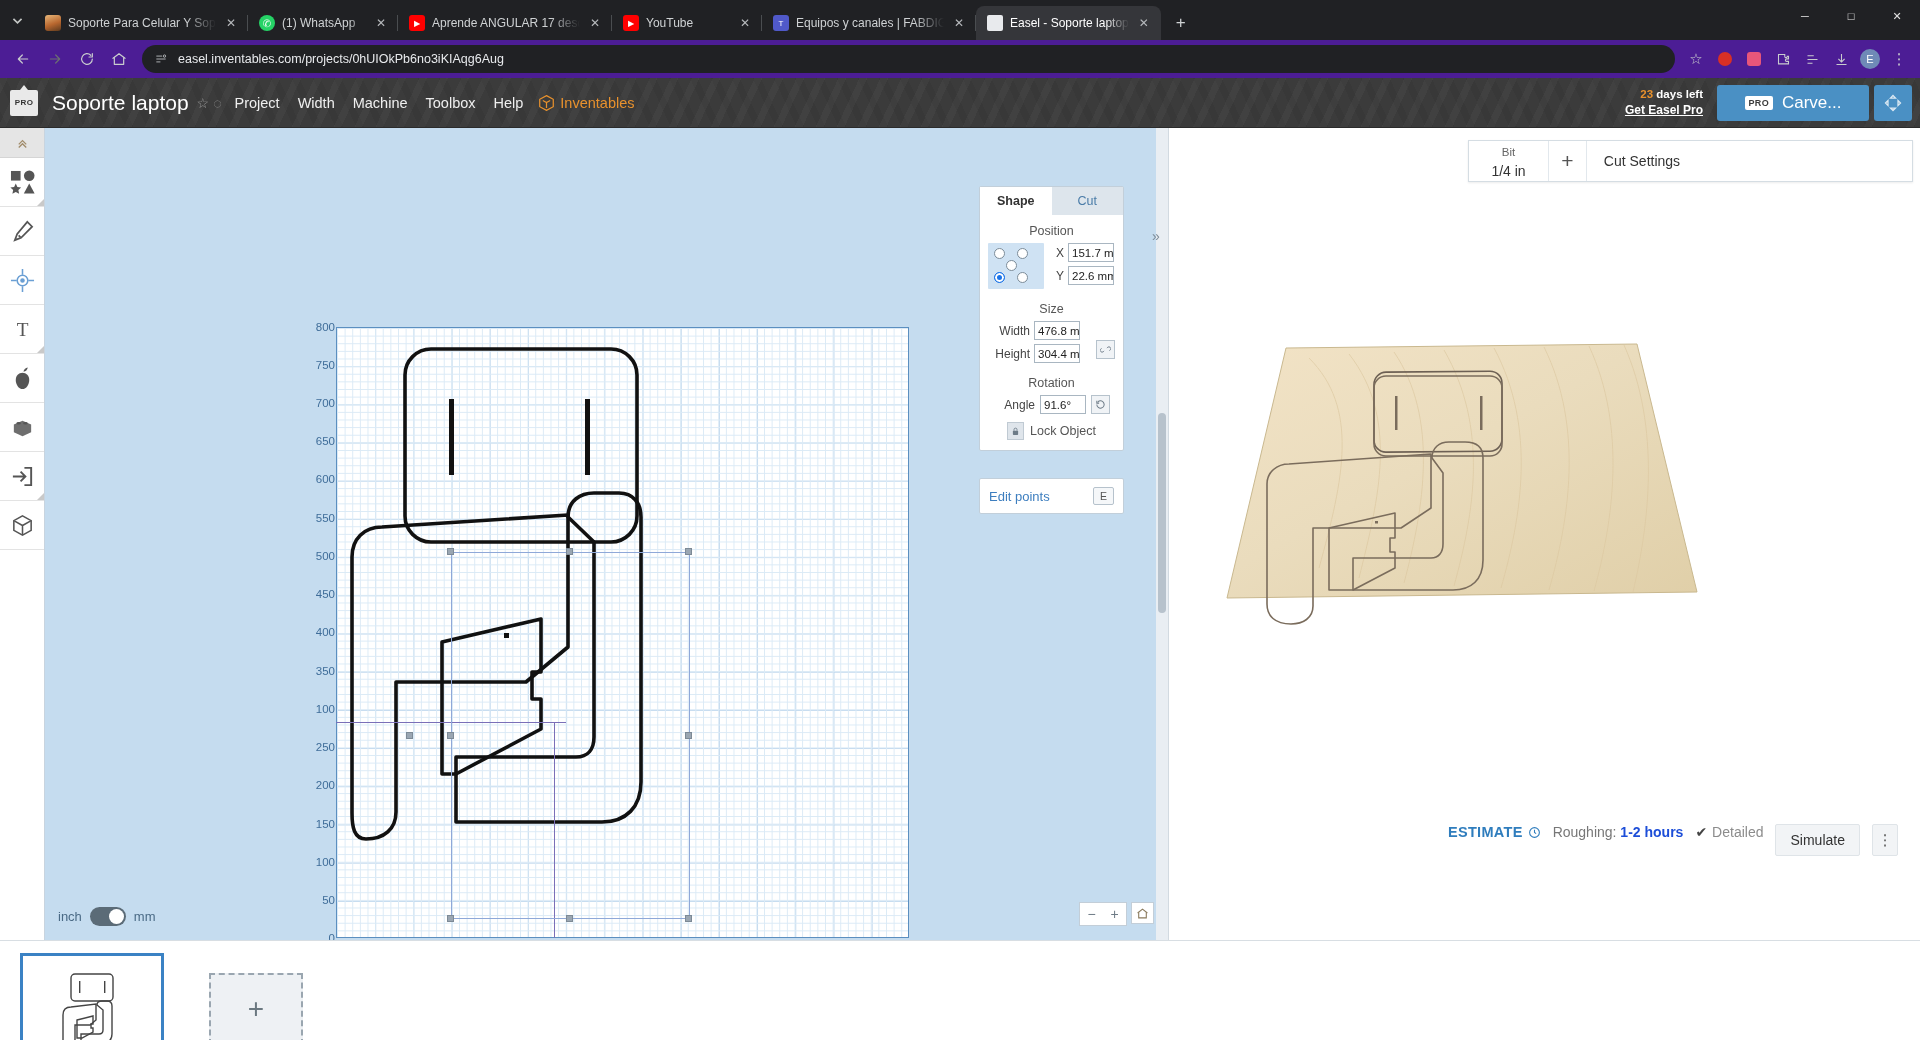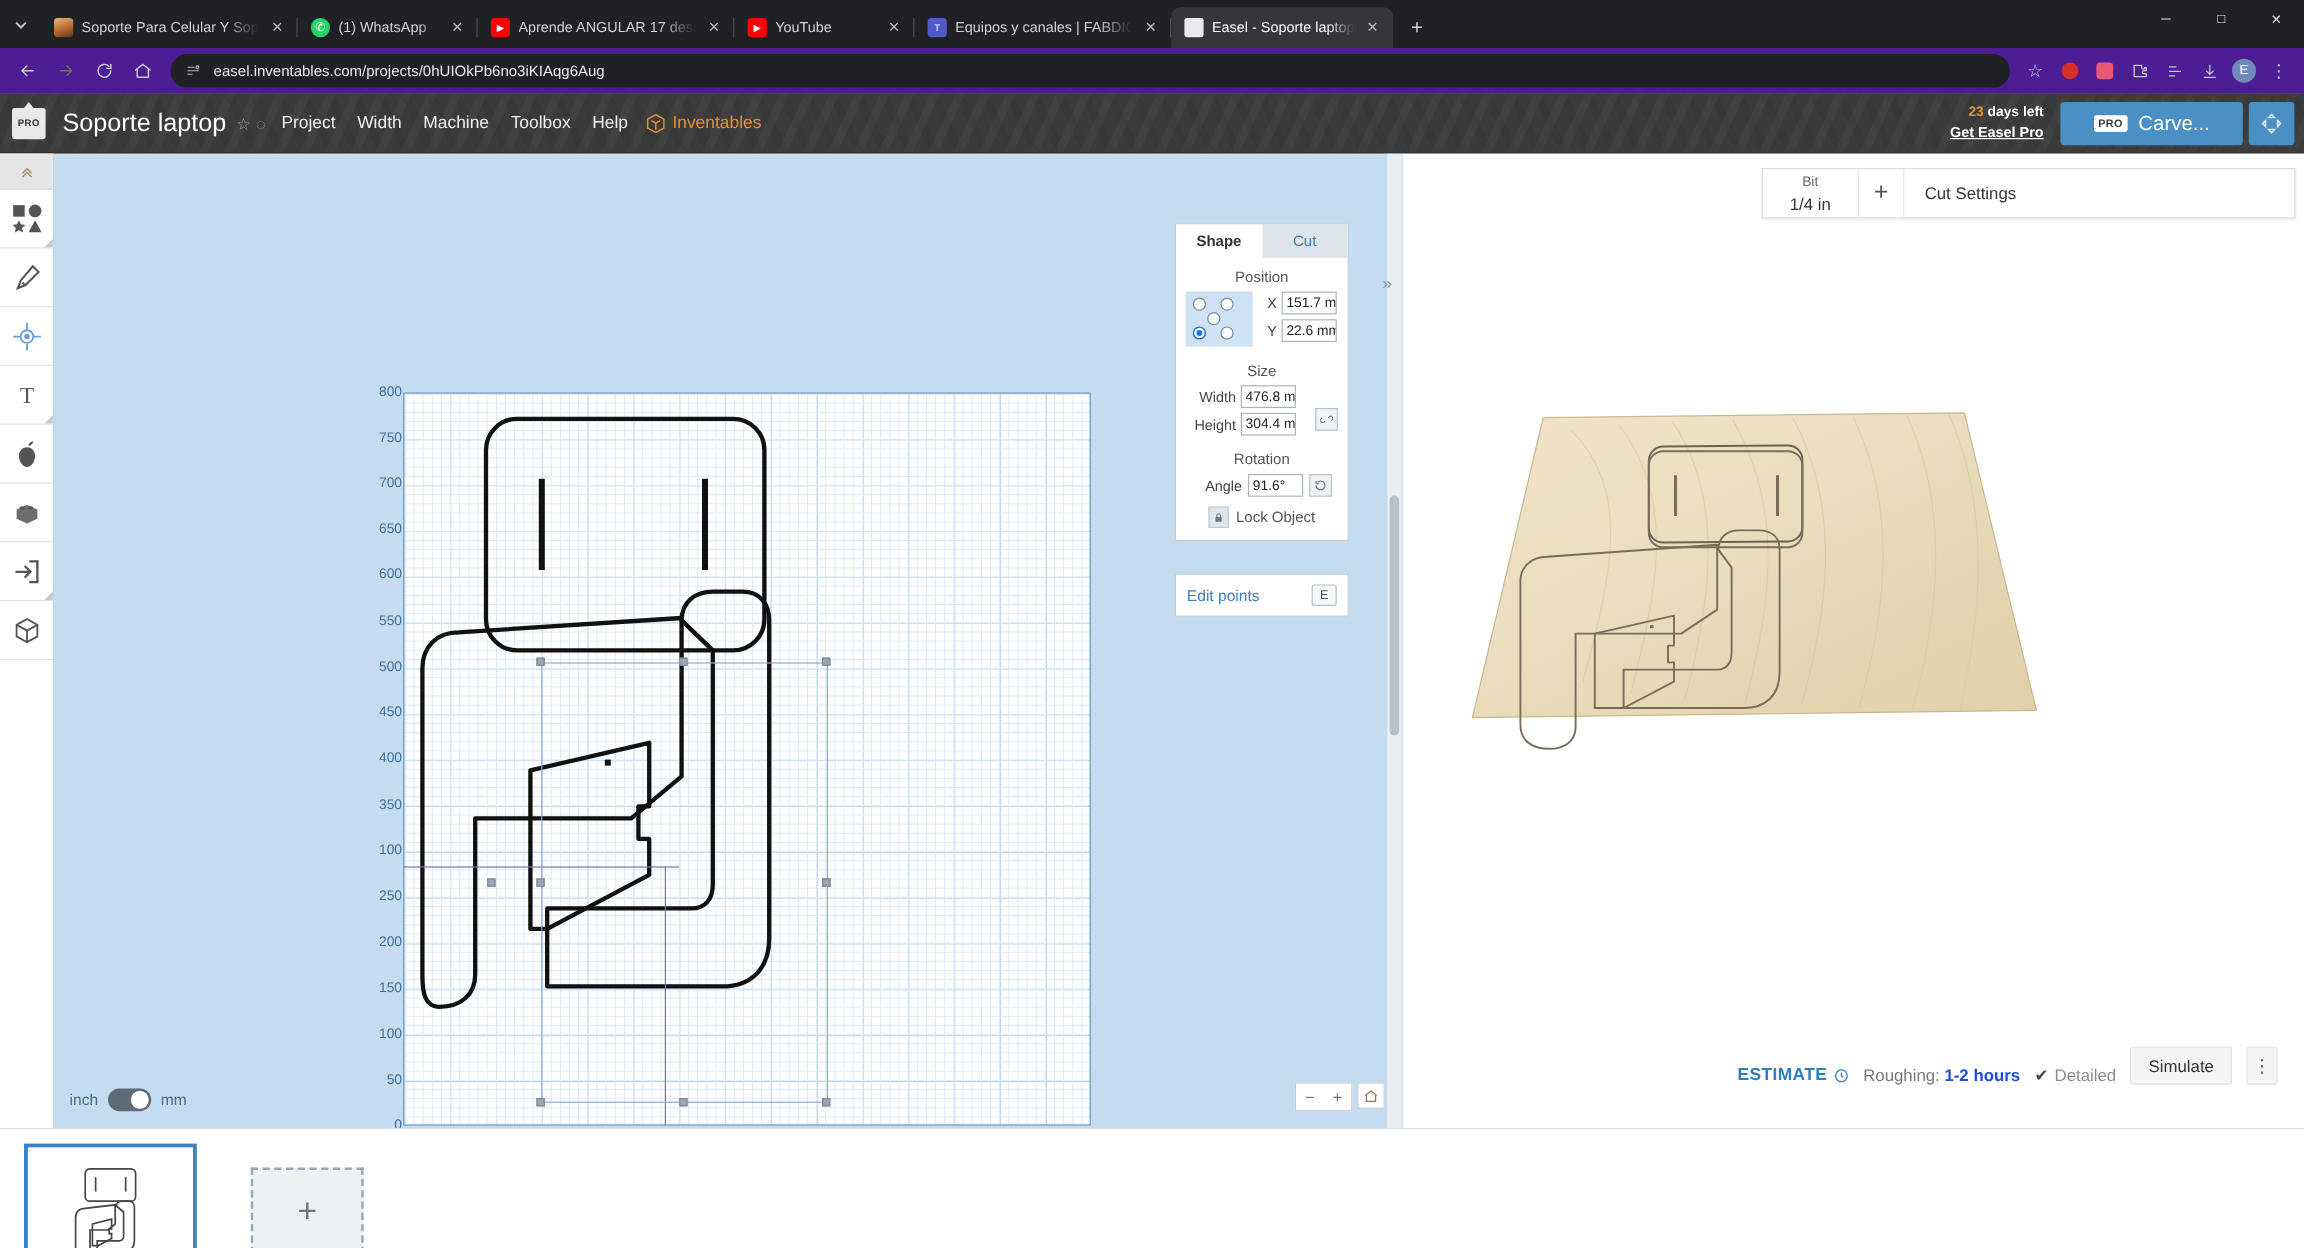--- a/index.html
+++ b/index.html
@@ -214,21 +214,21 @@
   #mb-material { flex:1 1 auto; gap:10px; padding:0 12px;}
   .mat-swatch { width:26px; height:26px; background:#e6d3ae; flex:0 0 26px;}
   .mb-stack { text-align:center; line-height:1.25; }
   .mb-top { font-size:11.5px; color:#666; }
   .mb-bot { font-size:14px; color:#333; }
   #mb-bit { width:80px; }
   #mb-plus { width:38px; font-size:21px; color:#555; }
   #mb-cut { width:110px; font-size:14px; color:#333; border-right:none;}
 
   #estimate-bar {
-    position:absolute; left:1448px; top:824px; display:flex; align-items:flex-end; gap:12px;margin-top:48px;
+    position:absolute; left:1448px; top:824px; display:flex; align-items:flex-start; gap:12px;
   }
   #estimate-label { color:#2f7dbd; font-size:14.5px; font-weight:bold; letter-spacing:.3px; display:flex; align-items:center; gap:5px;}
   #roughing-text { font-size:14px; color:#777; }
   #roughing-text b { color:#1d4ed8; }
   #detailed-text { font-size:14px; color:#8c8c8c; display:flex; align-items:center; gap:5px;}
   #simulate-btn { background:#f2f4f6; border:1px solid #dfe4e8; font-size:14px; color:#333; padding:7px 14px; border-radius:2px;}
   #kebab-btn { background:#f2f4f6; border:1px solid #dfe4e8; width:26px; height:32px; display:flex; align-items:center; justify-content:center; color:#555; font-size:15px; border-radius:2px;}
 
   
   #tray { width:1920px; height:178px; background:#fff; border-top:1px solid #d8dee3; }

